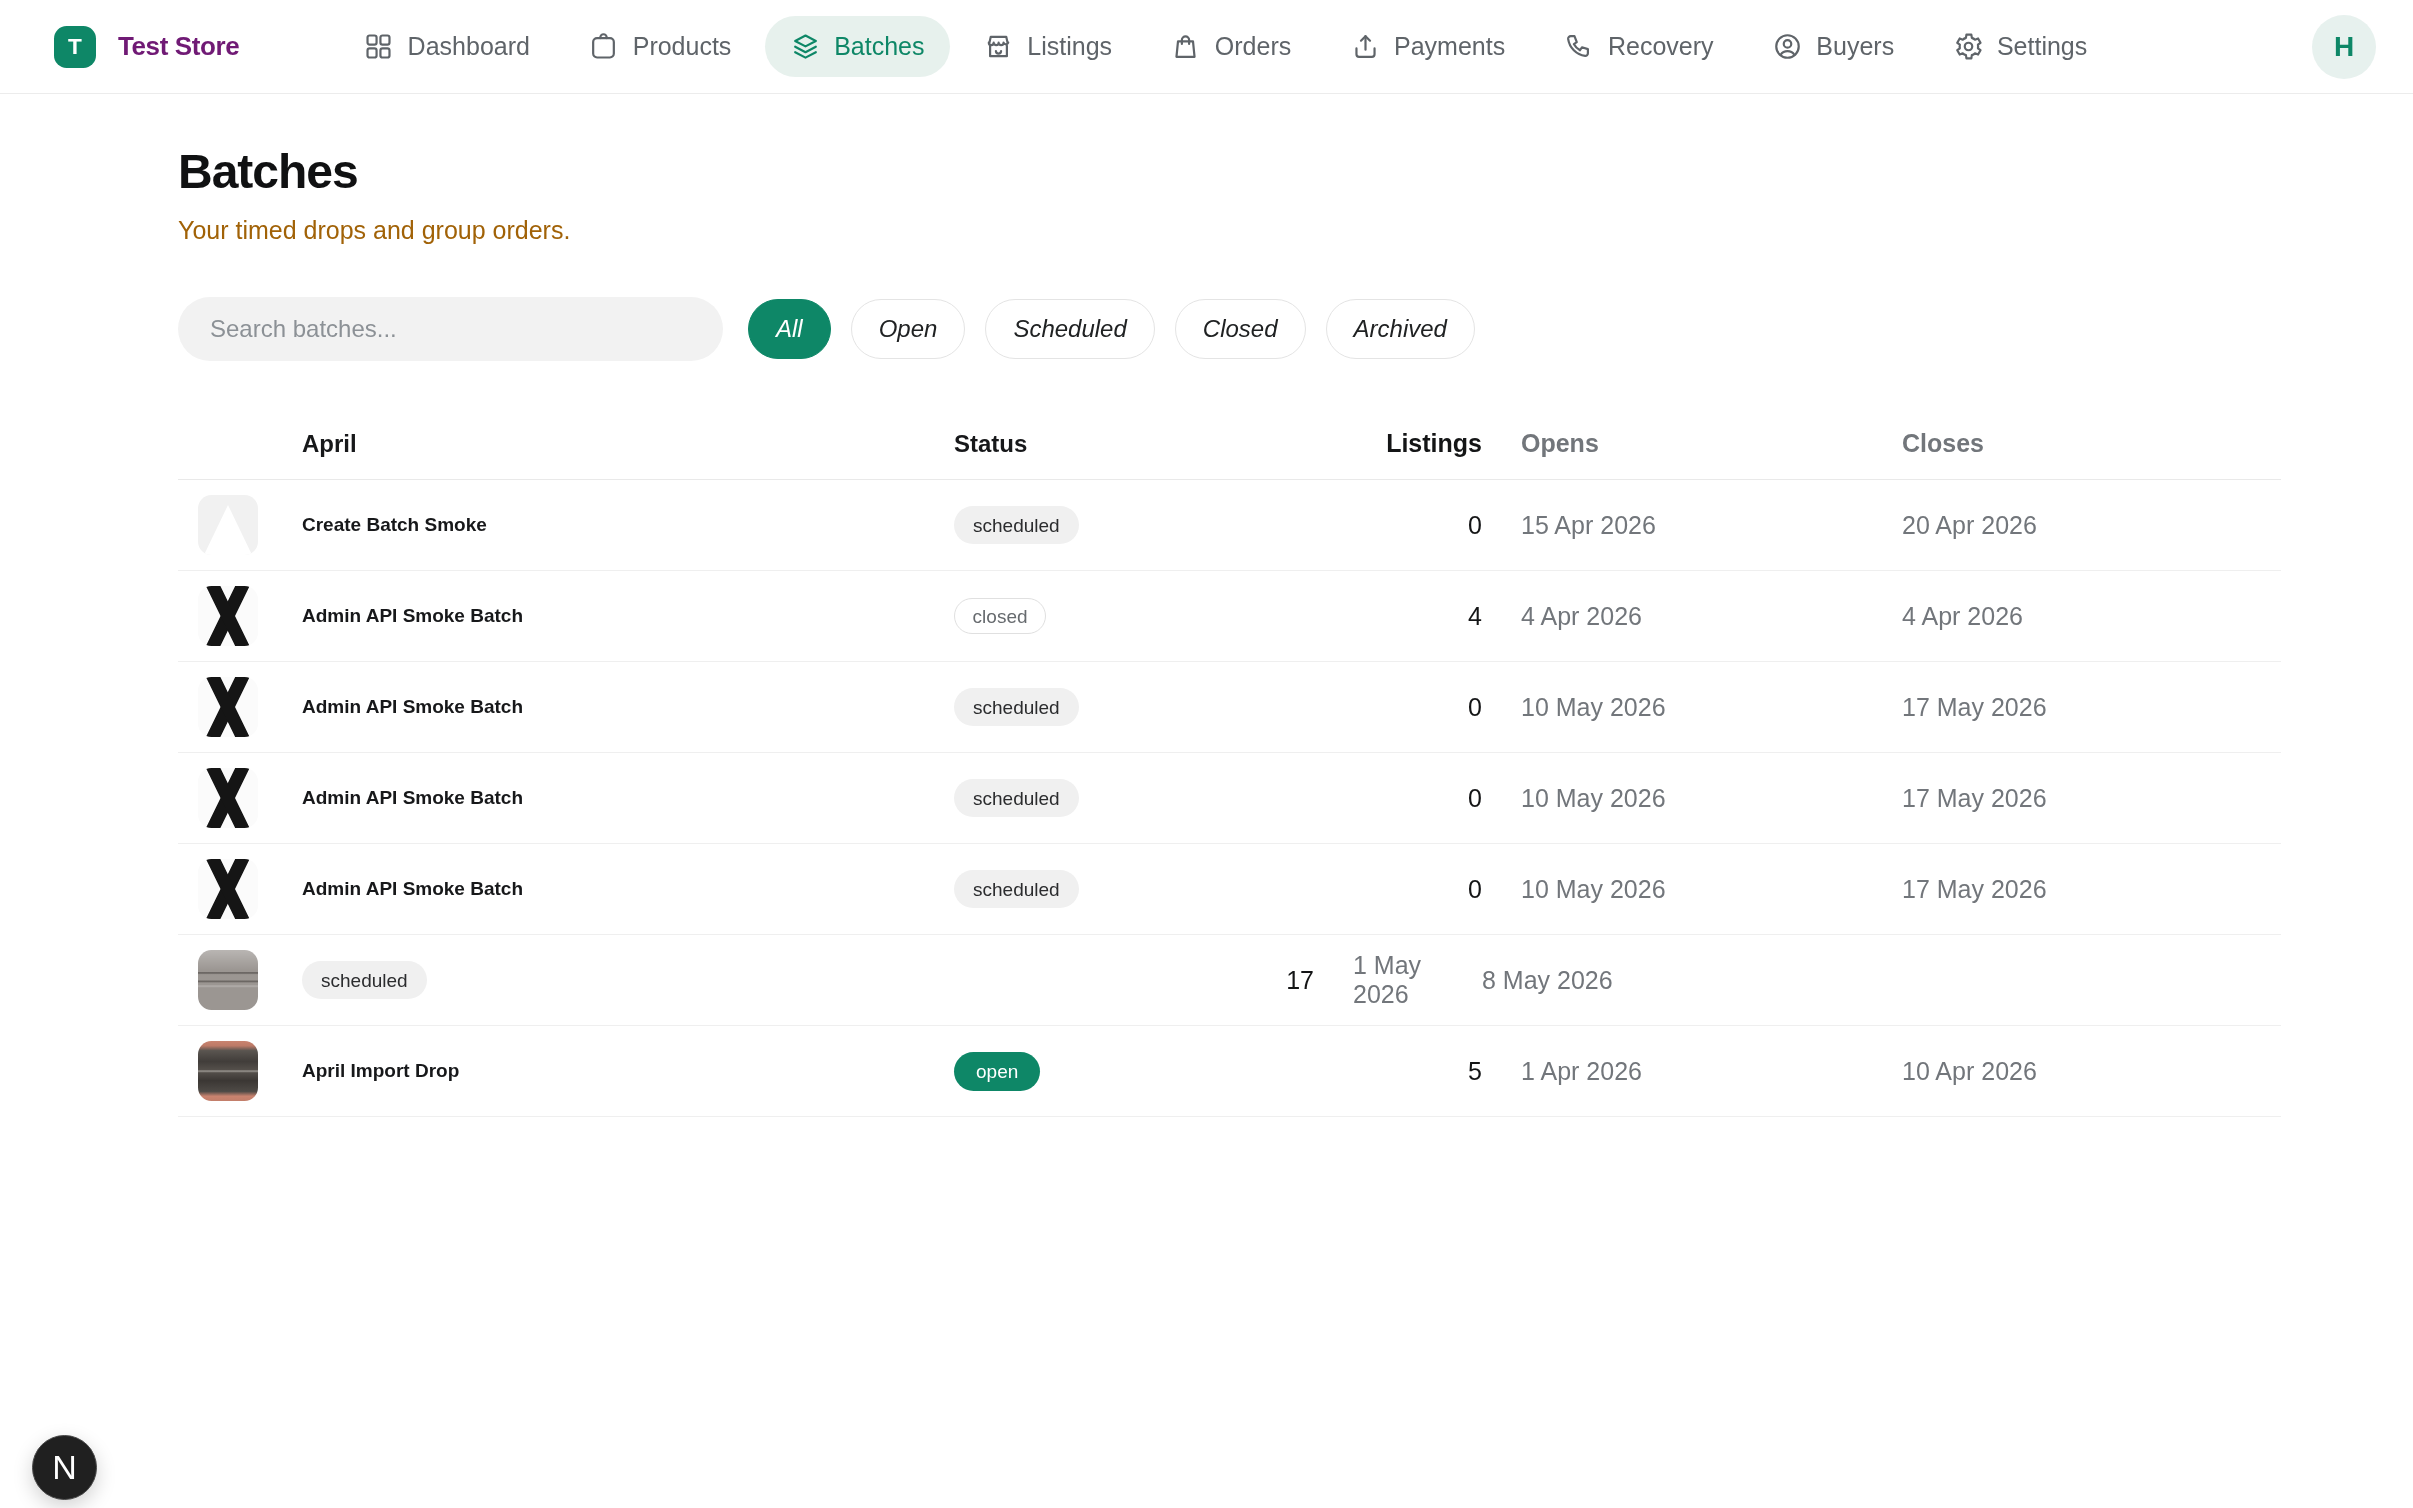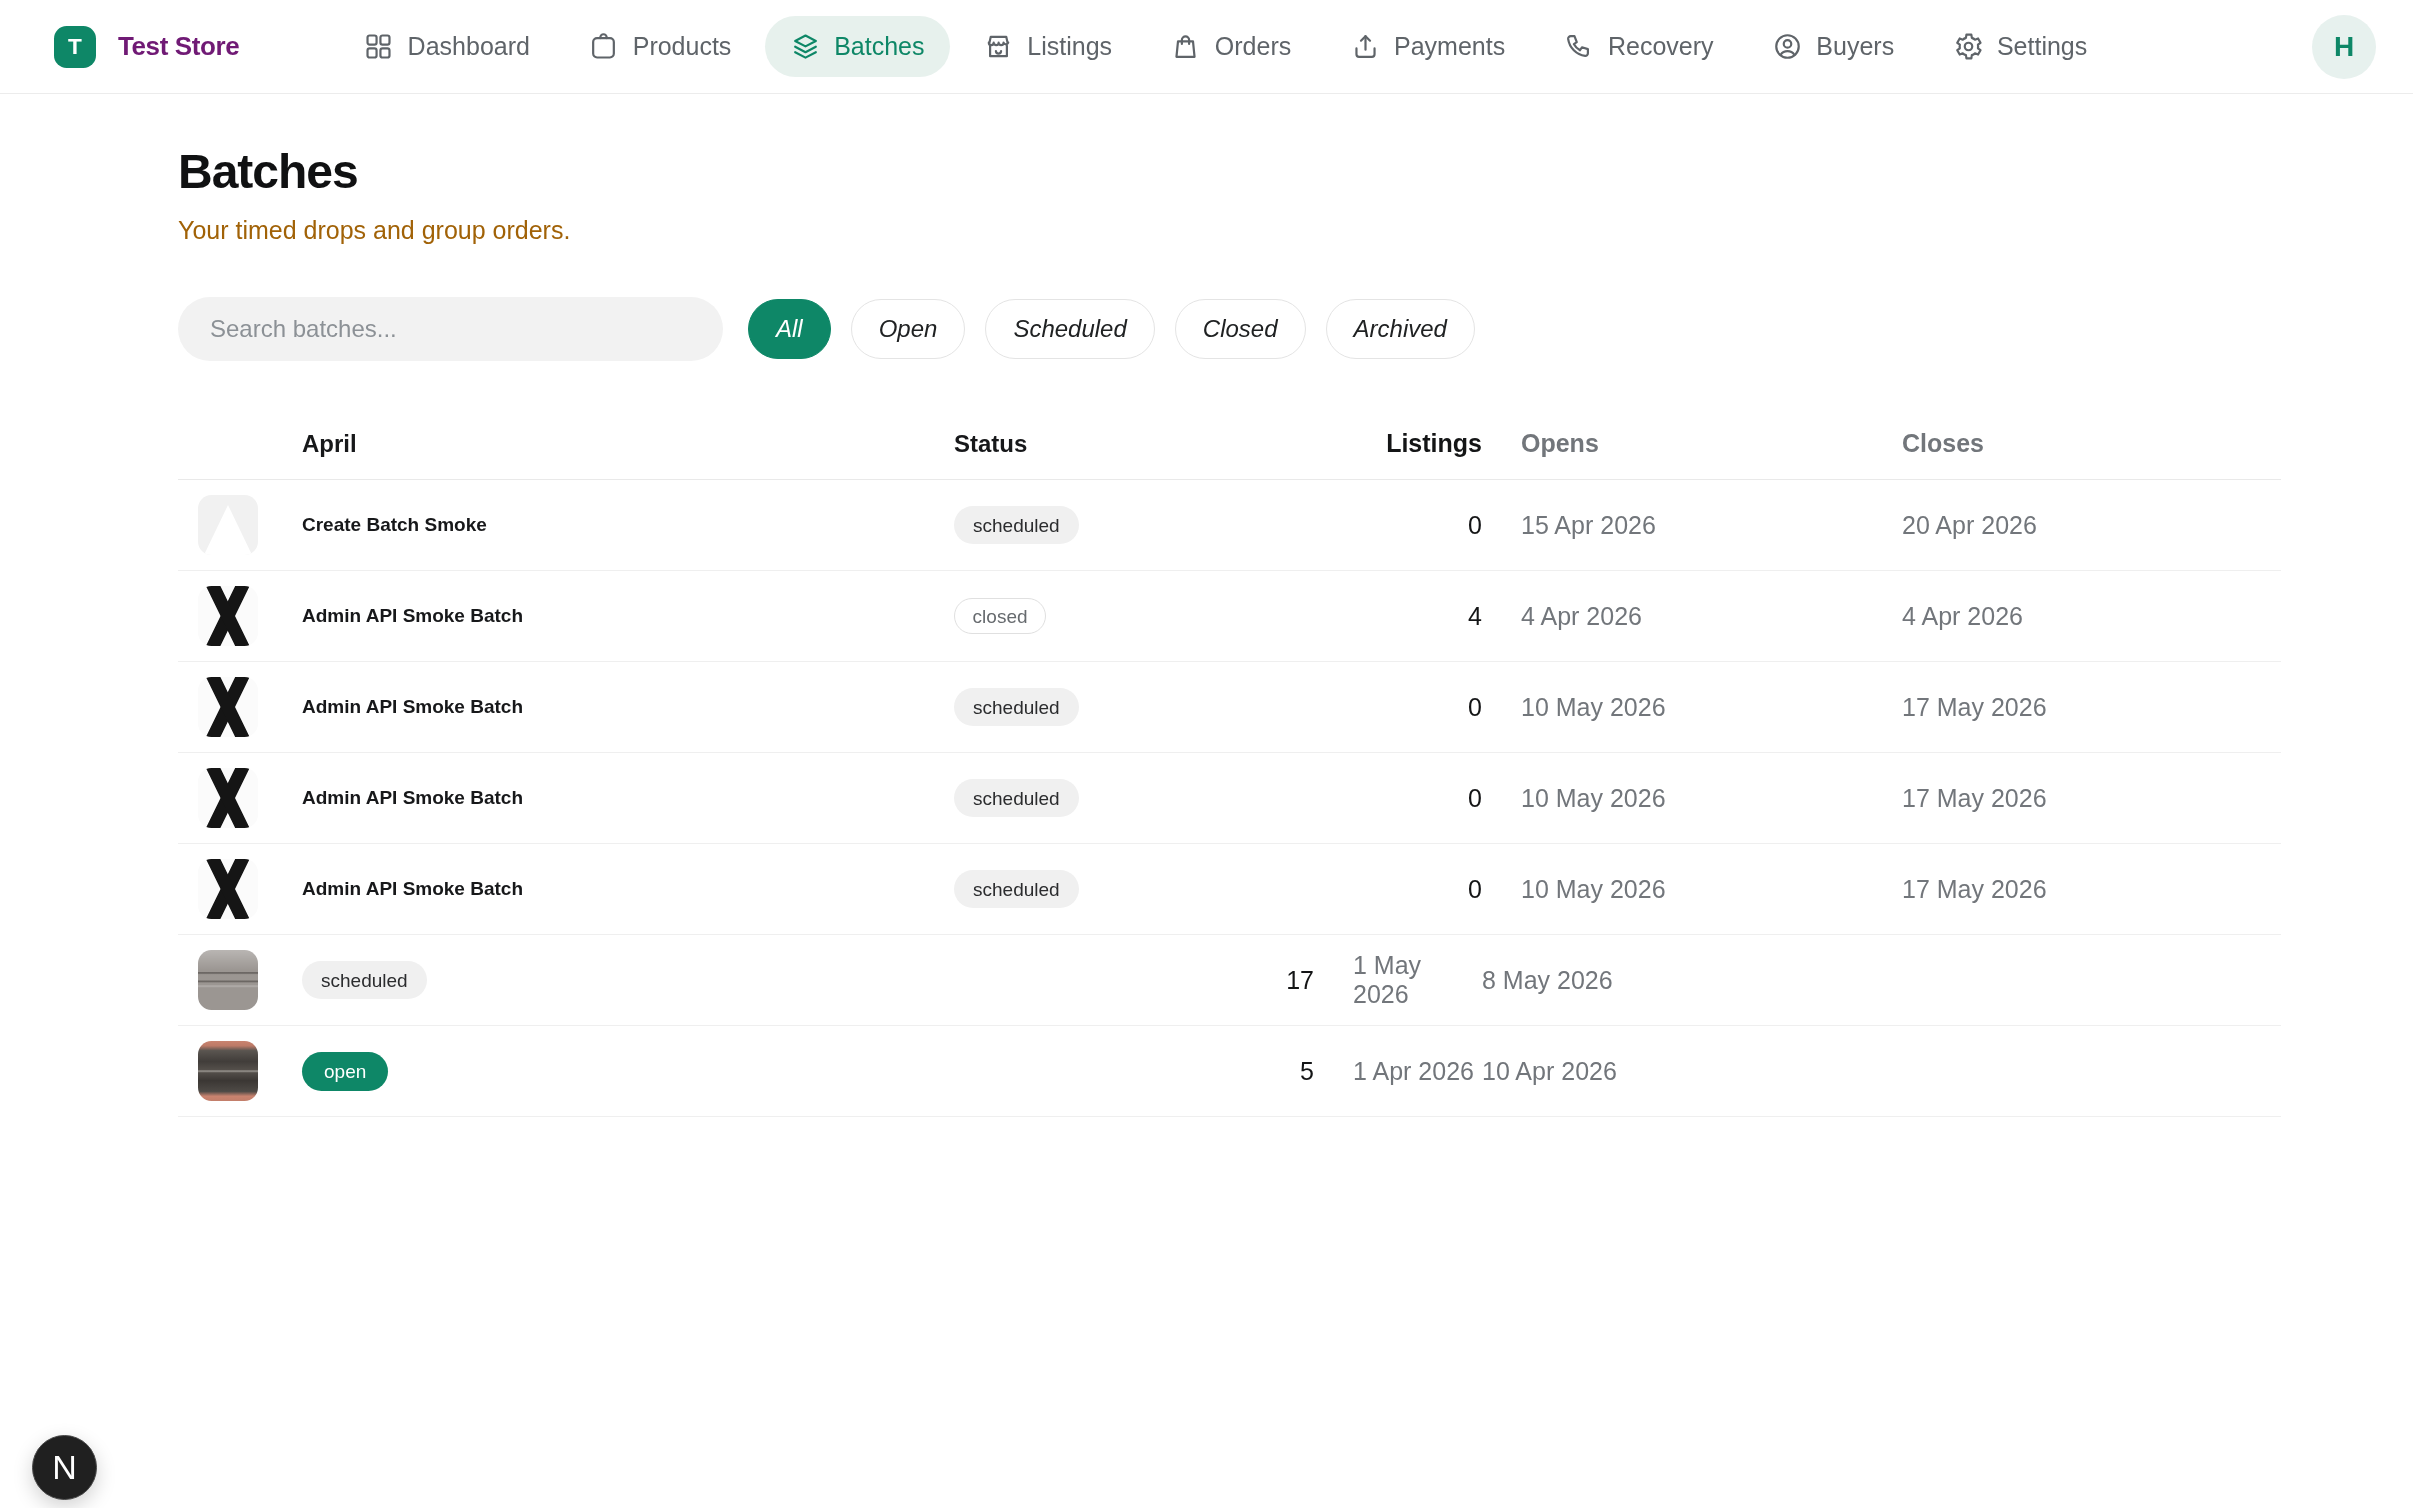--- a/index.html
+++ b/index.html
@@ -340,20 +340,21 @@
           </div>
       <div class="t-cell"><span class="badge badge--scheduled">scheduled</span></div>
       <div class="t-cell c-listings">17</div>
       <div class="t-cell c-opens">1 May 2026</div>
       <div class="t-cell c-closes">8 May 2026</div>
     </div>
         <div class="t-row">
       <div class="t-cell">
             <div class="thumb thumb--dark-bag-photo"></div>
           </div>
+      <div class="t-cell c-name">April Import Drop</div>
       <div class="t-cell"><span class="badge badge--open">open</span></div>
       <div class="t-cell c-listings">5</div>
       <div class="t-cell c-opens">1 Apr 2026</div>
       <div class="t-cell c-closes">10 Apr 2026</div>
     </div>
       </div>
   </section>
 
 </main>
 

